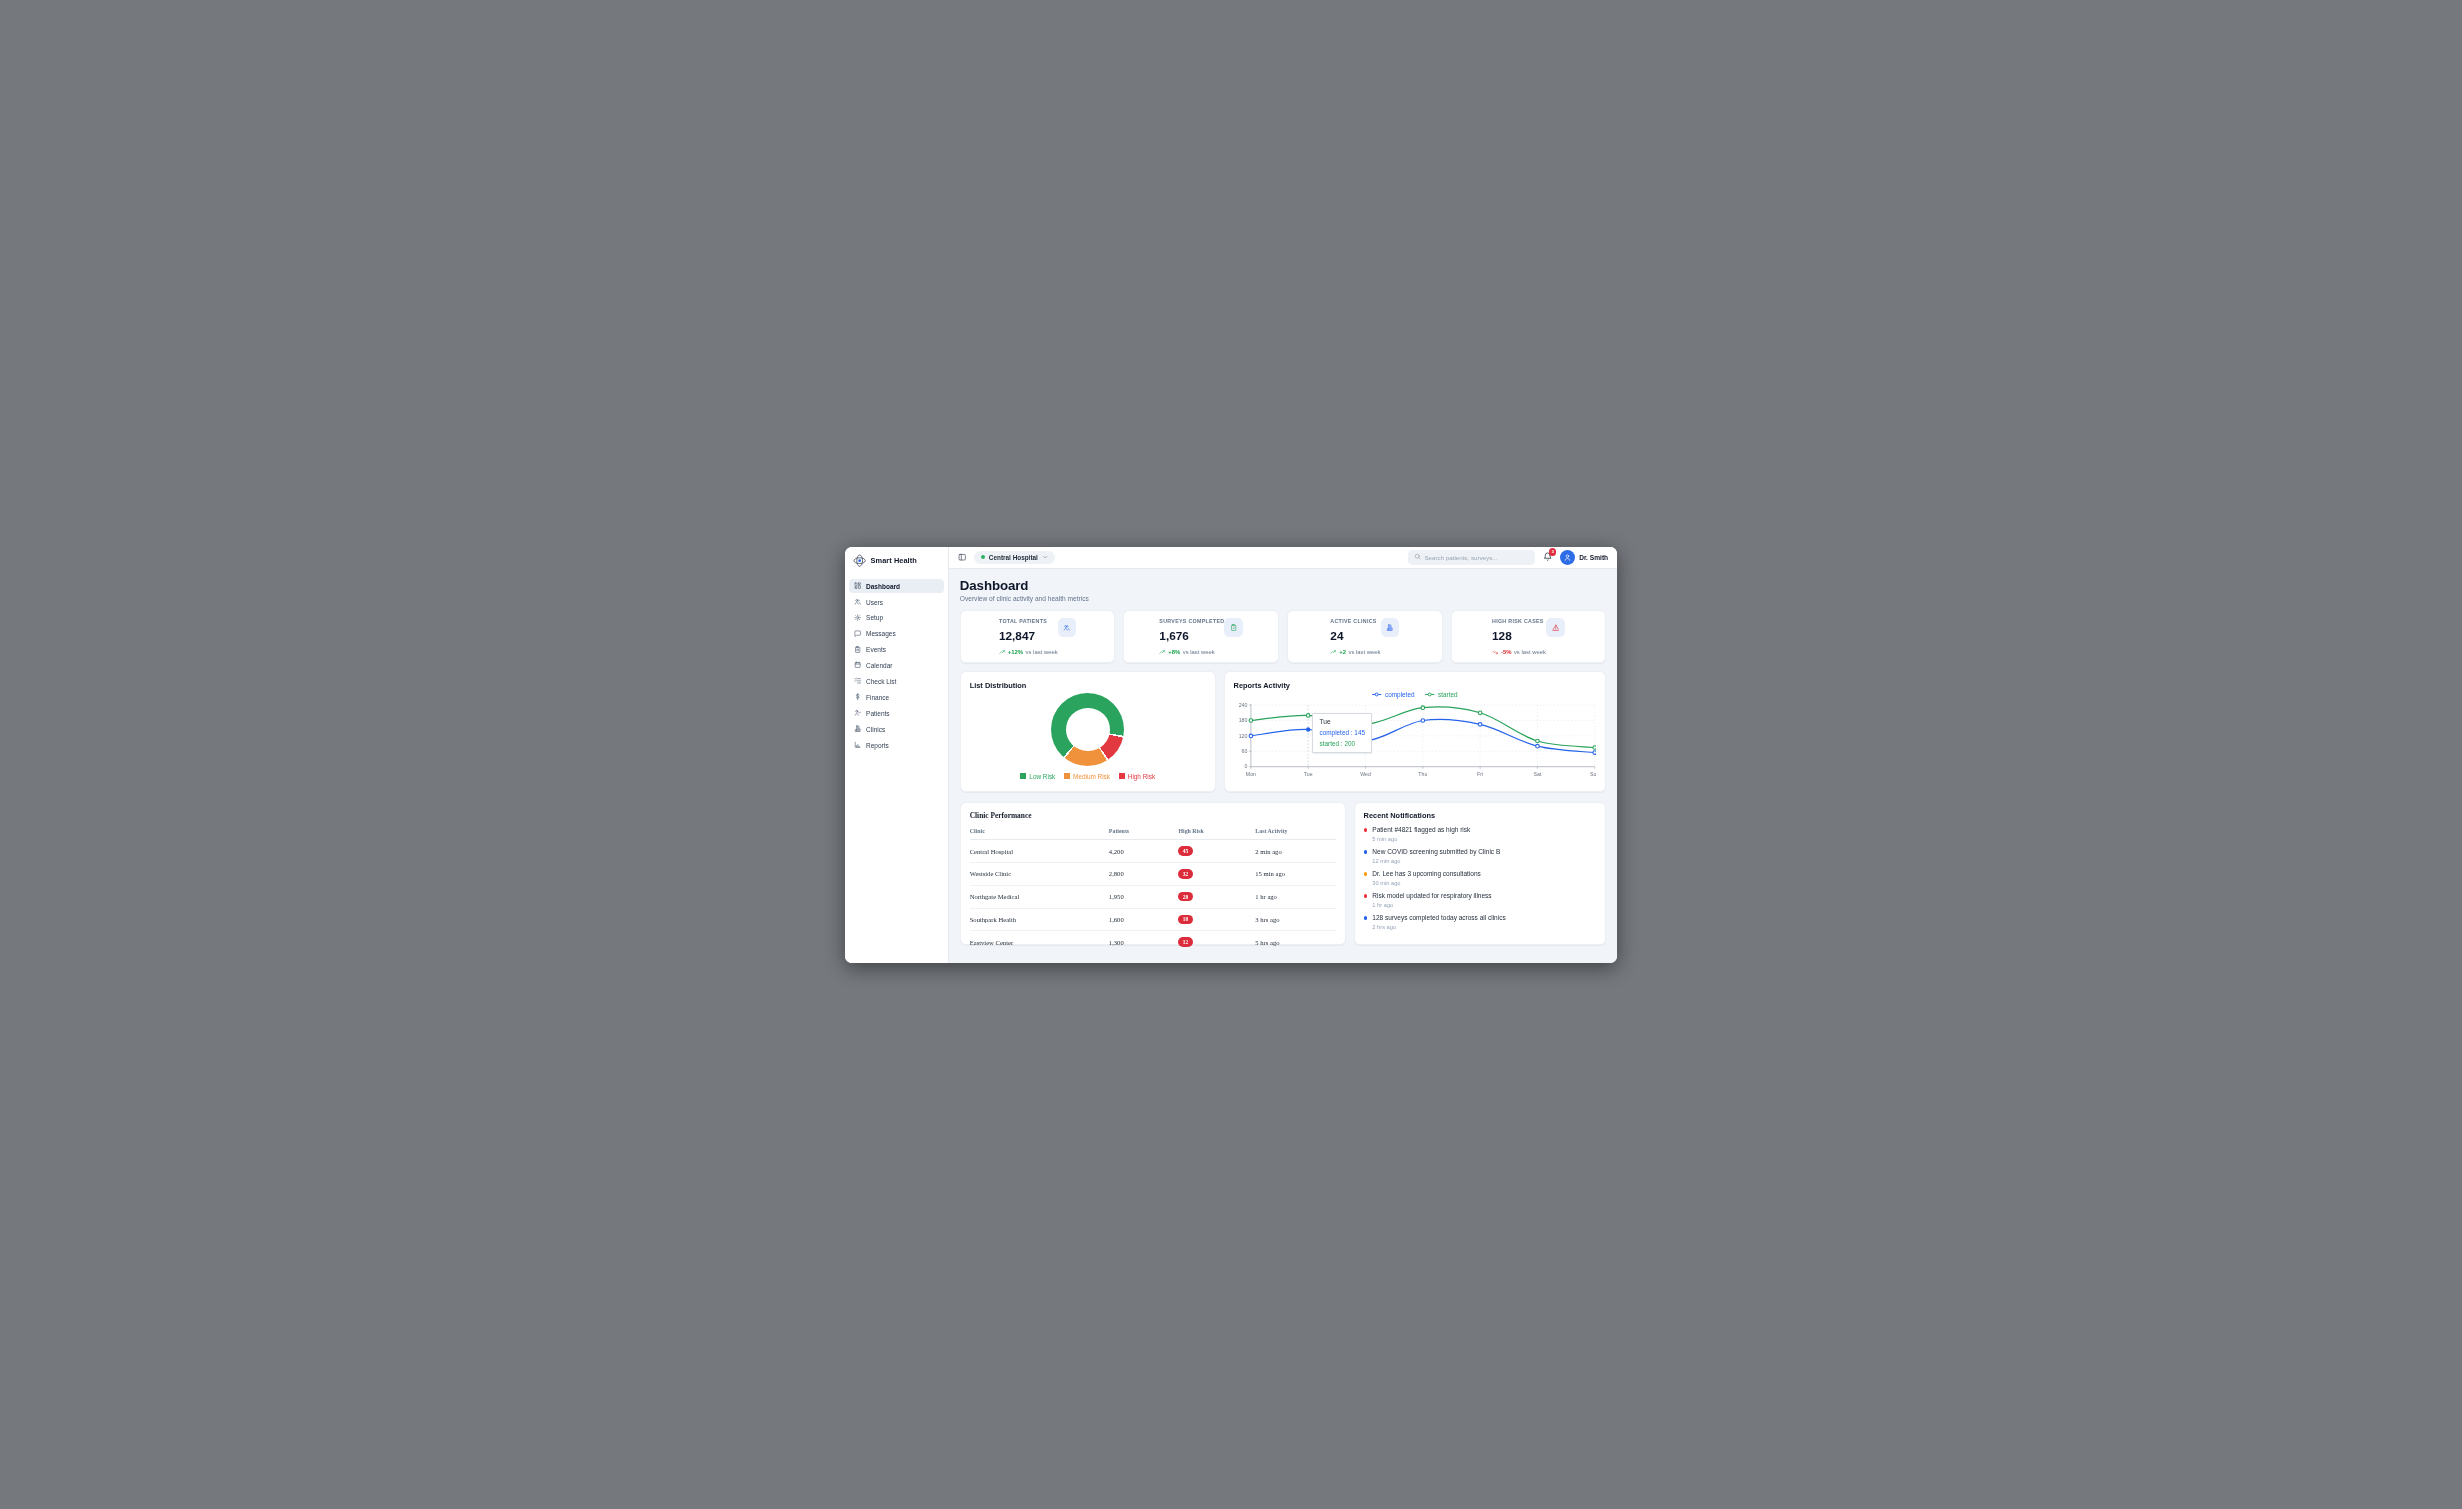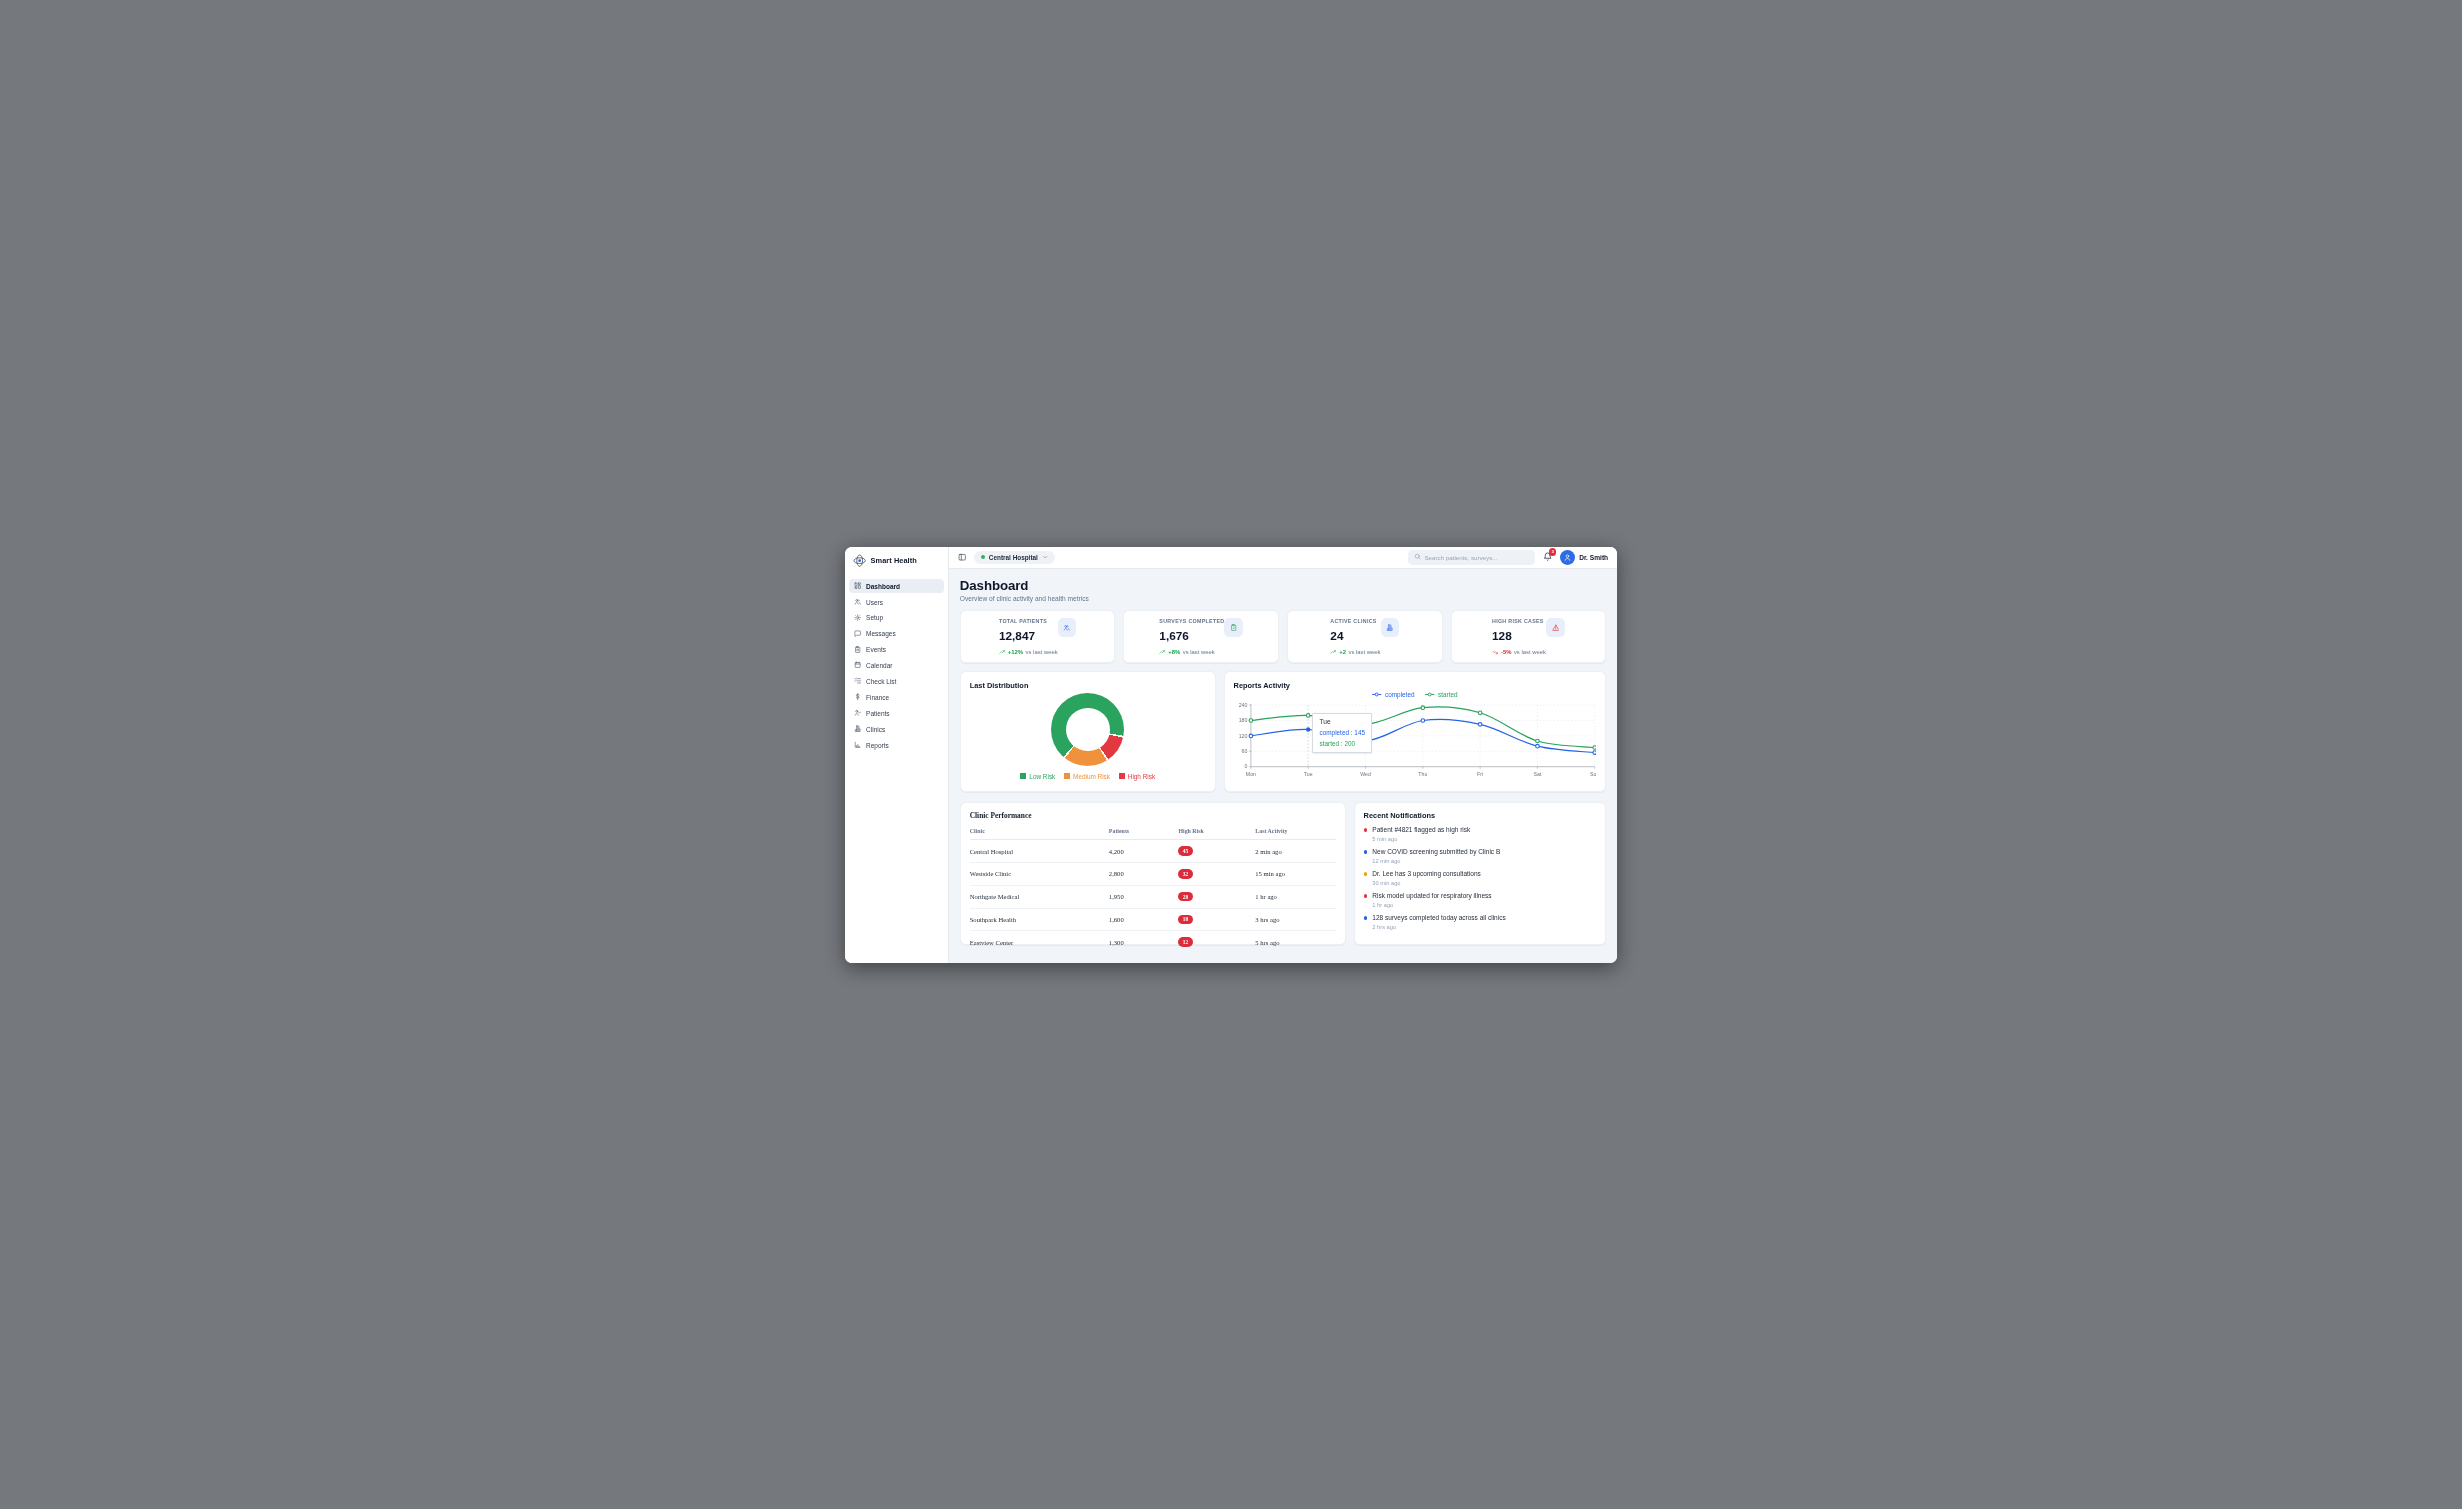--- a/index.html
+++ b/index.html
@@ -333,21 +333,21 @@
                 <path d="M12 3.4 2.9 19.2a1.4 1.4 0 0 0 1.2 2.1h15.8a1.4 1.4 0 0 0 1.2-2.1z"></path>
                 <path d="M12 9.5v4.5"></path>
                 <path d="M12 17.4h.01"></path>
               </svg>
             </div>
           </div>
         </div>
 
       <div class="charts-row">
         <div class="card risk-card">
-          <div class="card-title">Last Distribution</div>
+          <div class="card-title">List Distribution</div>
           <div class="donut-wrap">
             <div class="donut" id="donut" style="background: conic-gradient(from -138.7deg, rgb(42, 163, 94) 0deg, rgb(42, 163, 94) 238.7deg, rgb(255, 255, 255) 238.7deg, rgb(255, 255, 255) 241.7deg, rgb(226, 56, 63) 241.7deg, rgb(226, 56, 63) 283.8deg, rgb(255, 255, 255) 283.8deg, rgb(255, 255, 255) 286.8deg, rgb(240, 145, 59) 286.8deg, rgb(240, 145, 59) 357deg, rgb(255, 255, 255) 357deg, rgb(255, 255, 255) 360deg);"></div>
             <div class="donut-legend" id="donut-legend">
                 <div class="legend-item">
                   <span class="legend-swatch" style="background:#2aa35e"></span>
                   <span style="color:#2aa35e">Low Risk</span>
                 </div>
                 <div class="legend-item">
                   <span class="legend-swatch" style="background:#f0913b"></span>
                   <span style="color:#f0913b">Medium Risk</span>

